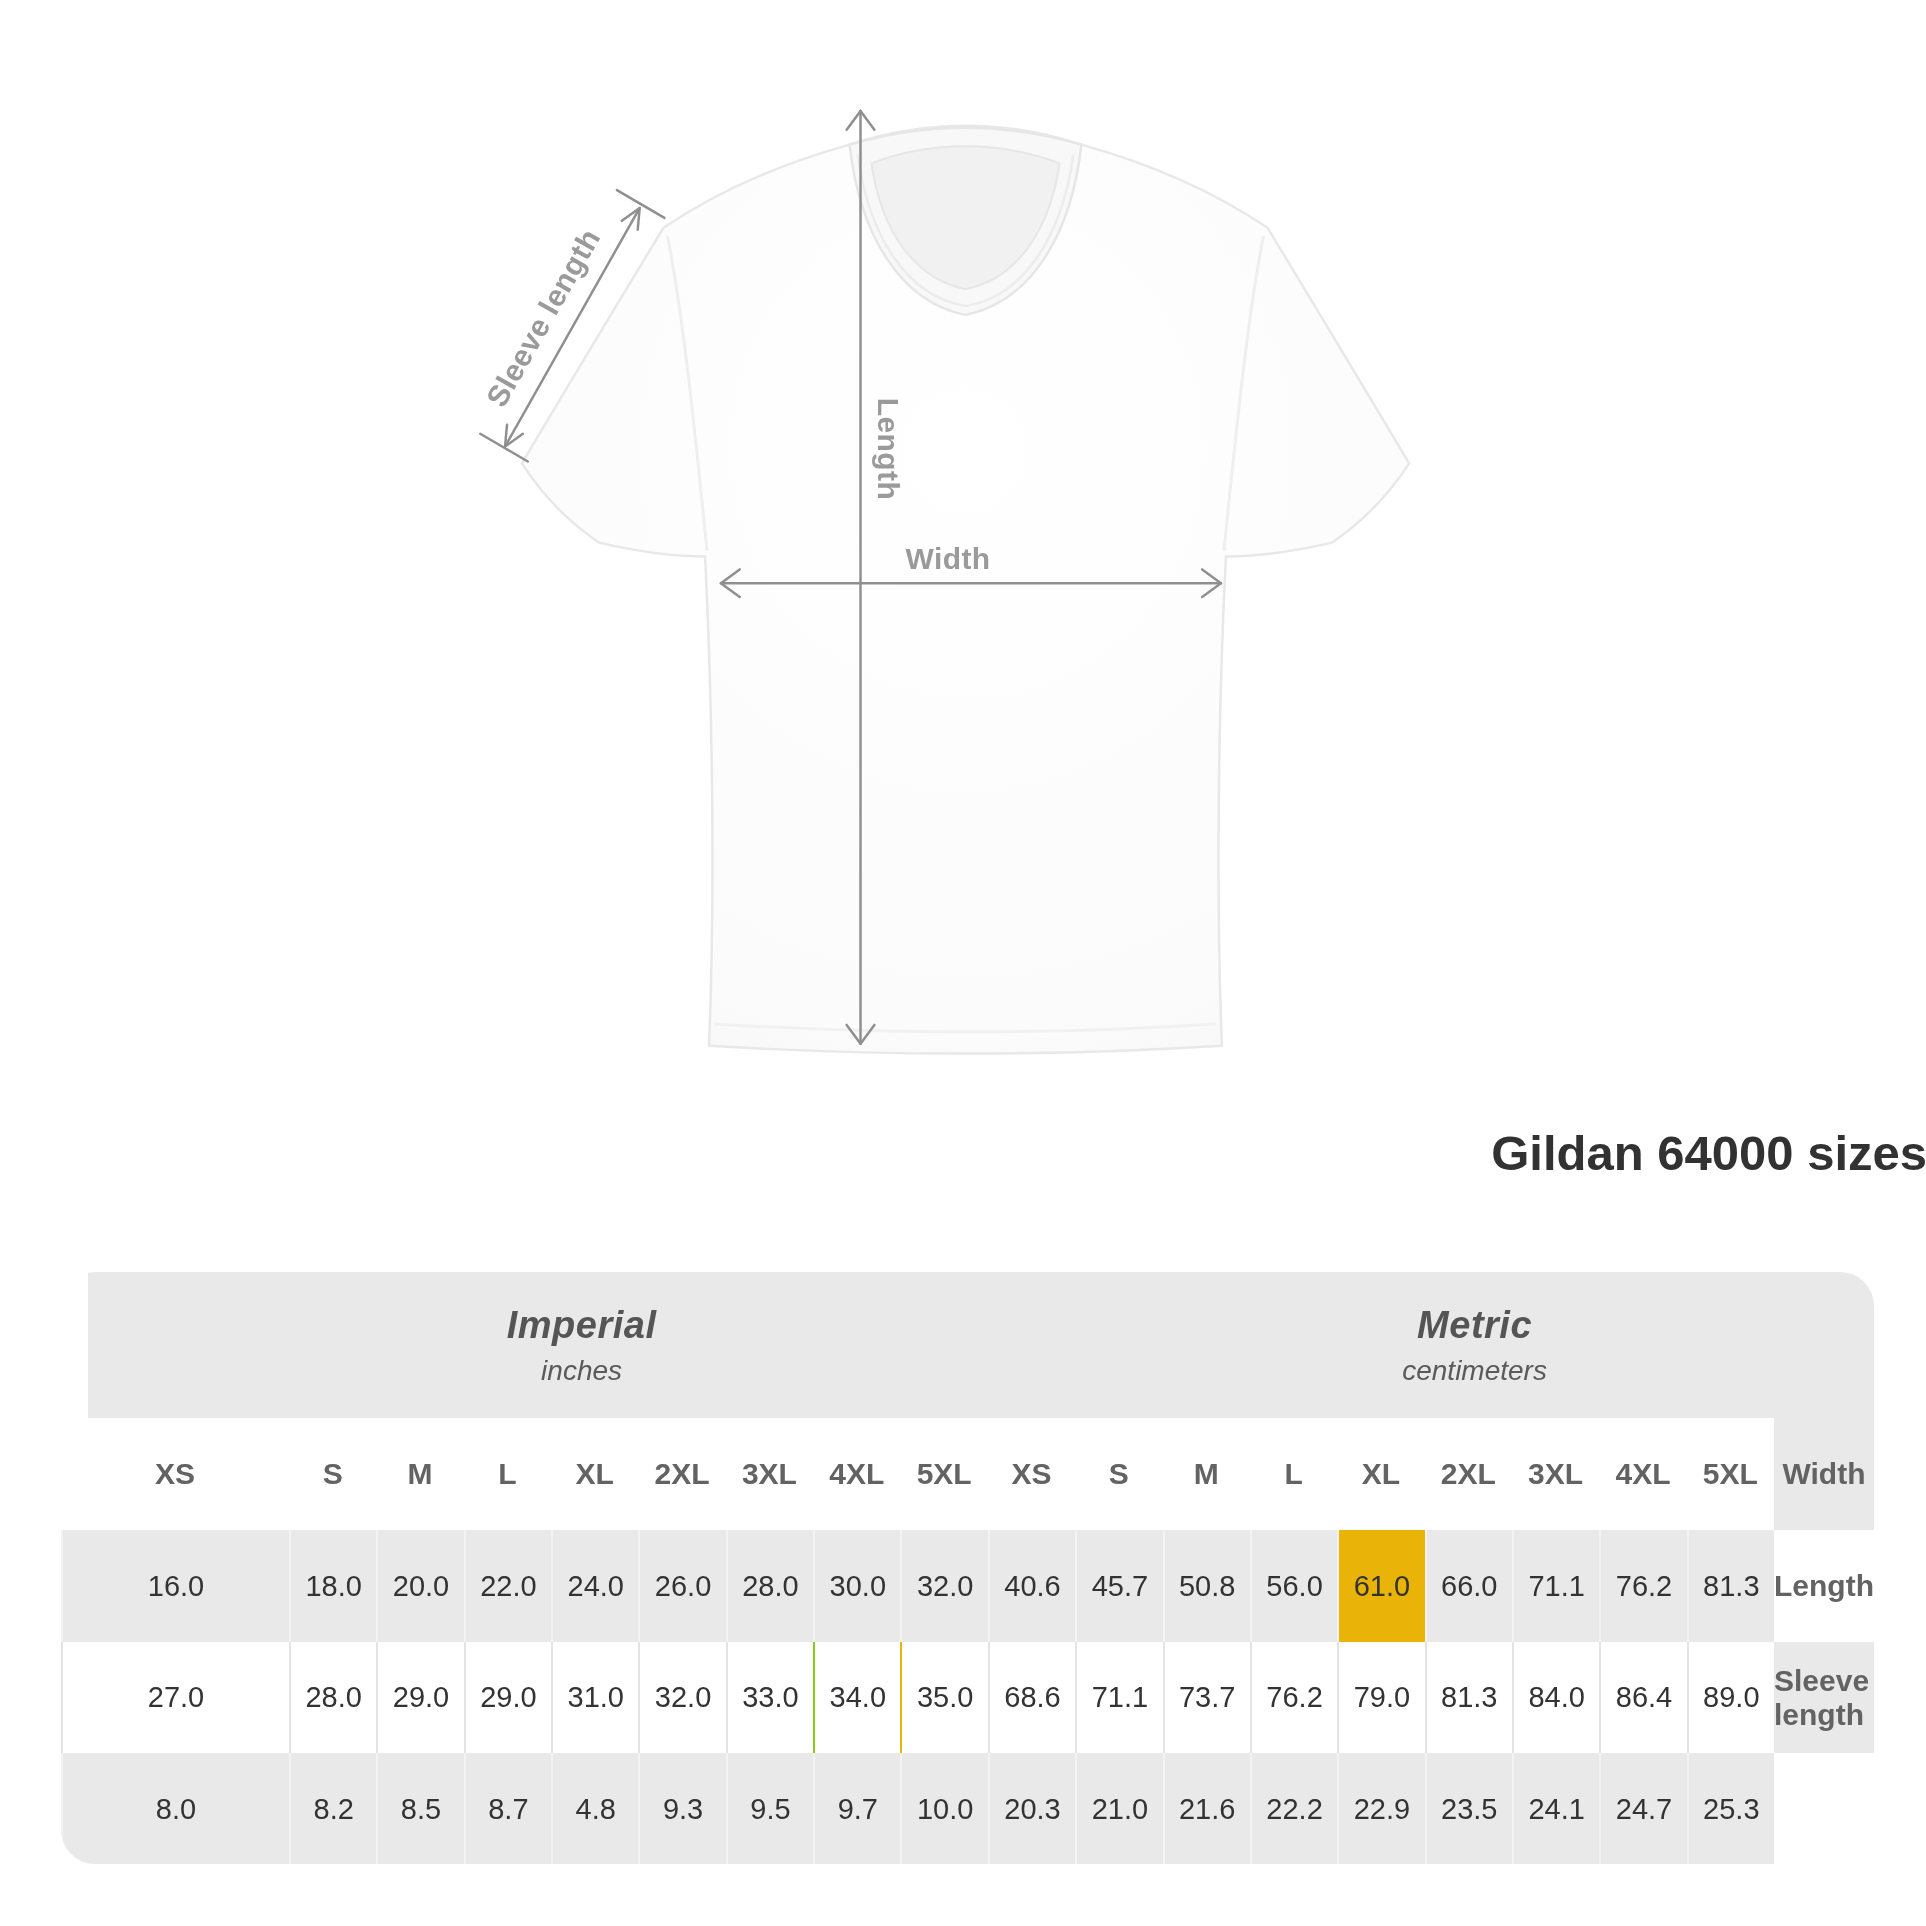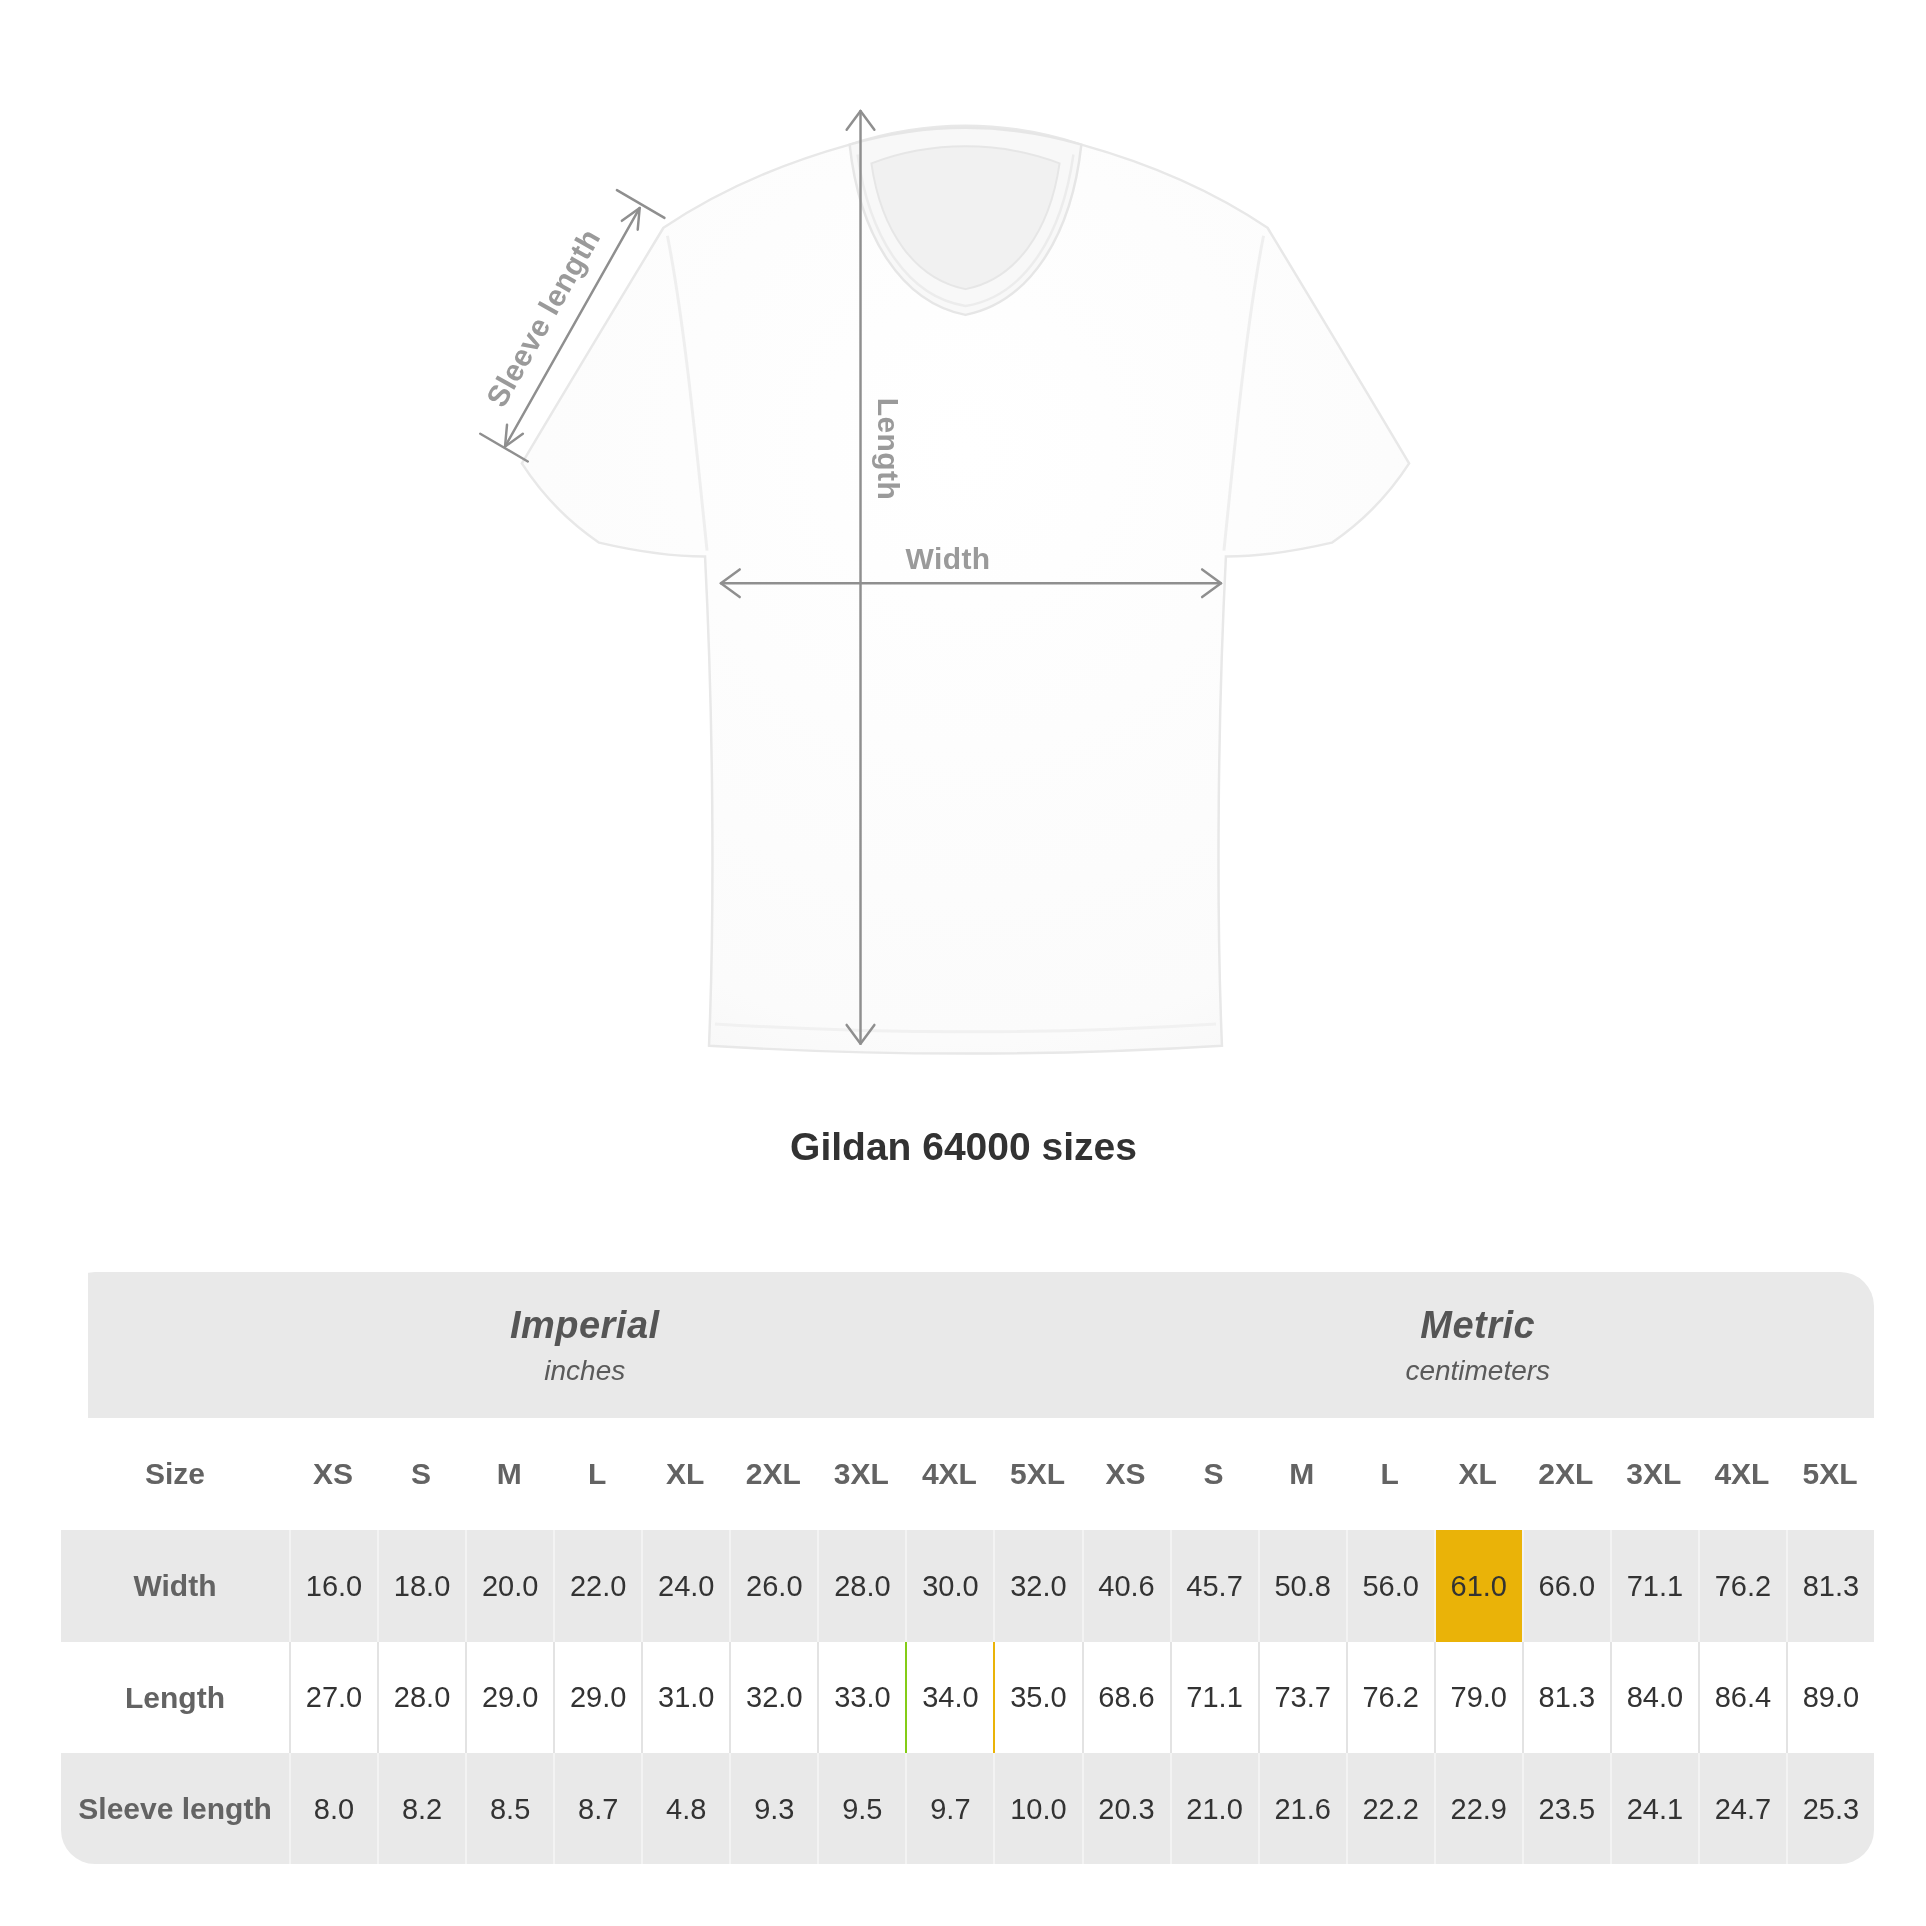--- a/index.html
+++ b/index.html
@@ -7,21 +7,21 @@
   #canvas{position:absolute;inset:0;width:1927px;height:1927px;background:#fff;overflow:hidden;}
 
   
   #shirt-svg{position:absolute;left:0;top:0;width:1927px;height:1927px;}
   .dim-label{position:absolute;color:#9a9a9a;font-weight:bold;font-size:30px;letter-spacing:0.4px;text-align:center;white-space:nowrap;}
   #lbl-width{left:849px;top:542px;width:198px;}
   #lbl-length{left:789px;top:432px;width:198px;transform:rotate(90deg);}
   #lbl-sleeve{left:410px;top:301px;width:267px;transform:rotate(-60.5deg);}
 
   
-  .title{position:absolute;left:0;width:100%;top:1125px;text-align:center;font-size:39px;font-weight:bold;color:#323232;}
+  .title{position:absolute;left:0;width:100%;top:1125px;text-align:right;font-size:49px;font-weight:bold;color:#323232;}
   .subtitle{position:absolute;left:0;width:100%;top:1196px;text-align:center;font-size:29px;font-style:italic;color:#474747;}
 
   
   .size-table{position:absolute;left:61px;top:1272px;width:1813px;height:592px;border-radius:34px;overflow:hidden;display:grid;grid-template-columns:228px repeat(18,1fr);grid-template-rows:146px 112px 112px 111px 112px;background:#ffffff;}
   .band{background:#e9e9e9;display:flex;flex-direction:column;align-items:center;justify-content:center;gap:8px;}
   .band-imperial{grid-column:1 / span 10;grid-row:1;margin-left:27px;}
   .band-metric{grid-column:11 / span 9;grid-row:1;}
   .band .g-label{font-size:38px;font-weight:bold;font-style:italic;color:#555555;letter-spacing:0.5px;}
   .band .g-sub{font-size:28px;font-style:italic;color:#5a5a5a;}
   .cell{display:flex;align-items:center;justify-content:center;font-size:29px;color:#333333;background:#ffffff;}
@@ -103,21 +103,20 @@
 
     <div class="band band-imperial">
       <div class="g-label">Imperial</div>
       <div class="g-sub">inches</div>
     </div>
     <div class="band band-metric">
       <div class="g-label">Metric</div>
       <div class="g-sub">centimeters</div>
     </div>
 
-    <div class="cell rowlabel row-white">Size</div>
     <div class="cell head">XS</div>
     <div class="cell head">S</div>
     <div class="cell head">M</div>
     <div class="cell head">L</div>
     <div class="cell head">XL</div>
     <div class="cell head">2XL</div>
     <div class="cell head">3XL</div>
     <div class="cell head">4XL</div>
     <div class="cell head">5XL</div>
     <div class="cell head">XS</div>

